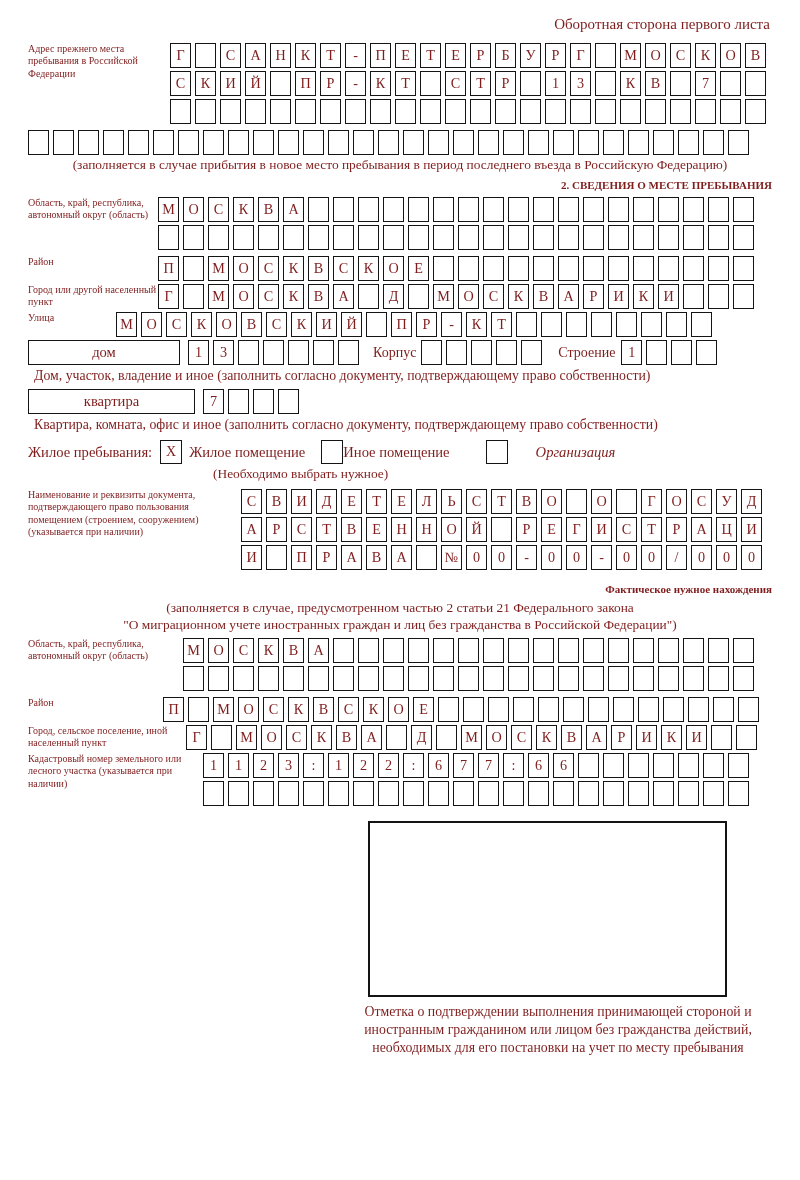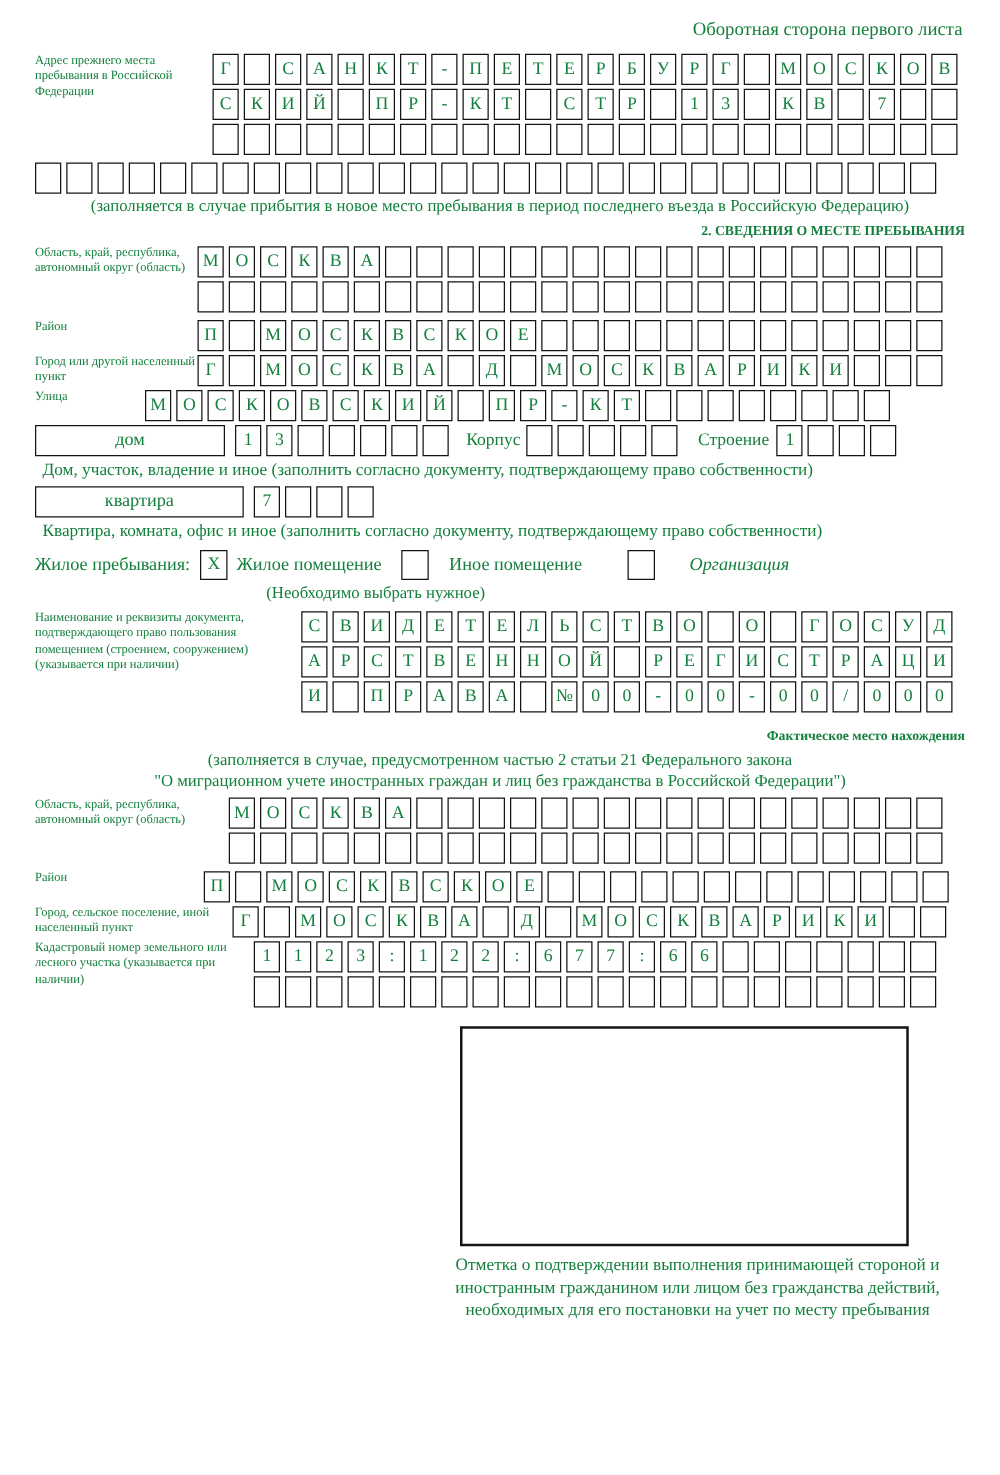--- a/index.html
+++ b/index.html
@@ -1,17 +1,17 @@
 <!DOCTYPE html>
 <html><head>
 <meta charset="utf-8">
 <style>
   html,body{margin:0;padding:0;background:#fff;}
   .page{position:relative;width:800px;height:1180px;box-sizing:border-box;
-        padding:8px 28px 0 28px;background:#fff;color:#15803d;
+        padding:8px 28px 0 28px;background:#fff;color:#7f1d1d;
         font-family:"Liberation Serif", serif;overflow:hidden;}
   .hdr{text-align:right;font-size:15px;margin:8px 2px 10px 0;}
   .field{display:flex;align-items:flex-start;margin-bottom:3px;}
   .lbl{font-size:10px;line-height:1.23;flex-shrink:0;}
   .cellrows .cells{margin-bottom:3px;}
   .cells{display:flex;}
   .cell{box-sizing:border-box;width:21px;height:25px;border:1.7px solid #141414;
         margin-right:4px;display:flex;align-items:center;justify-content:center;
         font-size:14.2px;flex-shrink:0;}
   .cap{font-size:13.4px;}
@@ -341,21 +341,21 @@
         <span class="cell"></span>
       </div>
   </div>
   <div class="subcap" style="margin-bottom:7px;">Квартира, комната, офис и иное (заполнить согласно документу, подтверждающему право собственности)</div>
 
   <div class="stayrow">
     <span>Жилое пребывания:</span>
     <span class="chk" style="margin-left:8px;">X</span>
     <span style="margin-left:7px;">Жилое помещение</span>
     <span class="chk" style="margin-left:16px;"></span>
-    <span style="margin-left:16px;">Иное помещение</span>
+    <span style="margin-left:0;">Иное помещение</span>
     <span class="chk" style="margin-left:36px;"></span>
     <span style="margin-left:28px;font-style:italic;">Организация</span>
   </div>
   <div class="cap" style="margin:2px 0 7px 185px;">(Необходимо выбрать нужное)</div>
 
   <div class="field">
     <div class="lbl w205">Наименование и реквизиты документа, подтверждающего право пользования помещением (строением, сооружением) (указывается при наличии)</div>
     <div class="cellrows" style="margin-left:8px;">
       <div class="cells">
           <span class="cell">С</span>
@@ -422,21 +422,21 @@
           <span class="cell">0</span>
           <span class="cell">0</span>
           <span class="cell">/</span>
           <span class="cell">0</span>
           <span class="cell">0</span>
           <span class="cell">0</span>
         </div>
     </div>
   </div>
 
-  <div class="title" style="margin:10px 0 5px;">Фактическое место нахождения</div>
+  <div class="title" style="margin:10px 0 5px;">Фактическое нужное нахождения</div>
   <div class="cap-center" style="margin-bottom:1px;">(заполняется в случае, предусмотренном частью 2 статьи 21 Федерального закона</div>
   <div class="cap-center" style="margin-bottom:5px;">"О миграционном учете иностранных граждан и лиц без гражданства в Российской Федерации")</div>
 
   <div class="field">
     <div class="lbl w155">Область, край, республика, автономный округ (область)</div>
     <div class="cellrows">
       <div class="cells">
           <span class="cell">М</span>
           <span class="cell">О</span>
           <span class="cell">С</span>

